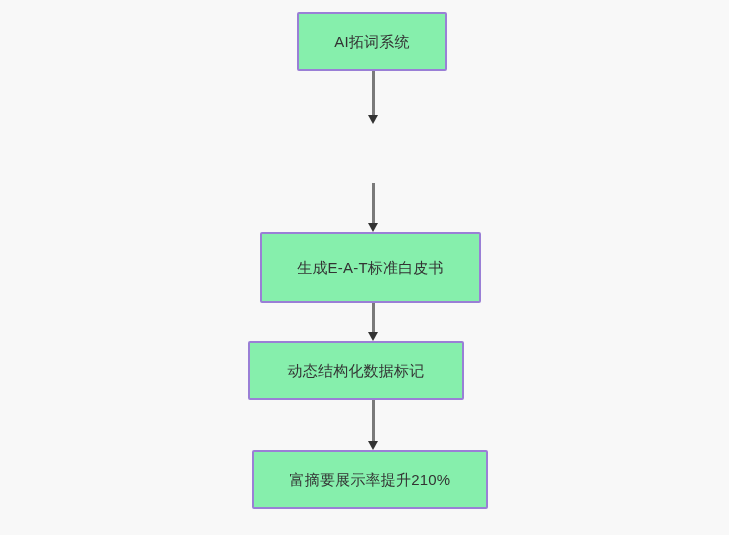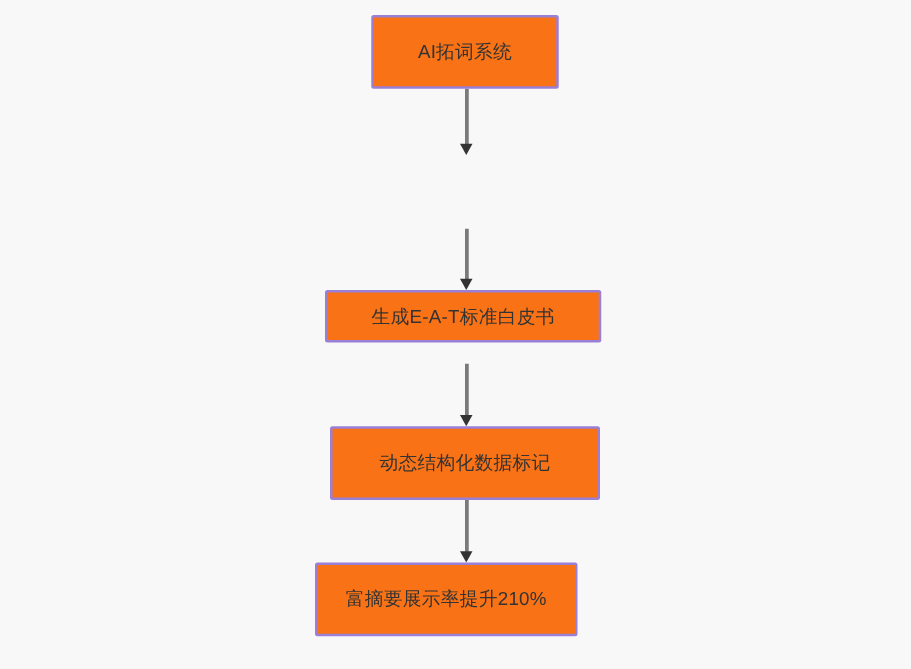--- a/index.html
+++ b/index.html
@@ -14,21 +14,21 @@
     overflow: hidden;
   }
   #flowchart {
     position: relative;
     width: 729px;
     height: 535px;
   }
   .node {
     position: absolute;
     box-sizing: border-box;
-    background: #f97316;
+    background: #86efac;
     border: 2px solid #9a7fd6;
     border-radius: 2px;
     display: flex;
     align-items: center;
     justify-content: center;
     color: #333333;
     font-size: 15px;
     line-height: 1;
     letter-spacing: 0.2px;
     white-space: nowrap;
@@ -77,25 +77,25 @@
   <div class="edge" style="left:372px; top:400px; height:50px;">
     <div class="edge-line" style="height:42px;"></div>
     <div class="edge-arrow" style="top:41px;"></div>
   </div>
 
   <div class="node" style="left:297px; top:12px; width:150px; height:59px;">
     <span>AI拓词系统</span>
   </div>
 
 
-  <div class="node" style="left:260px; top:232px; width:221px; height:42px;">
+  <div class="node" style="left:260px; top:232px; width:221px; height:71px;">
     <span>生成E-A-T标准白皮书</span>
   </div>
 
-  <div class="node" style="left:264px; top:341px; width:216px; height:59px;">
+  <div class="node" style="left:248px; top:341px; width:216px; height:59px;">
     <span>动态结构化数据标记</span>
   </div>
 
-  <div class="node" style="left:252px; top:450px; width:210px; height:59px;">
+  <div class="node" style="left:252px; top:450px; width:236px; height:59px;">
     <span>富摘要展示率提升210%</span>
   </div>
 
 </div>
 
 </body></html>

